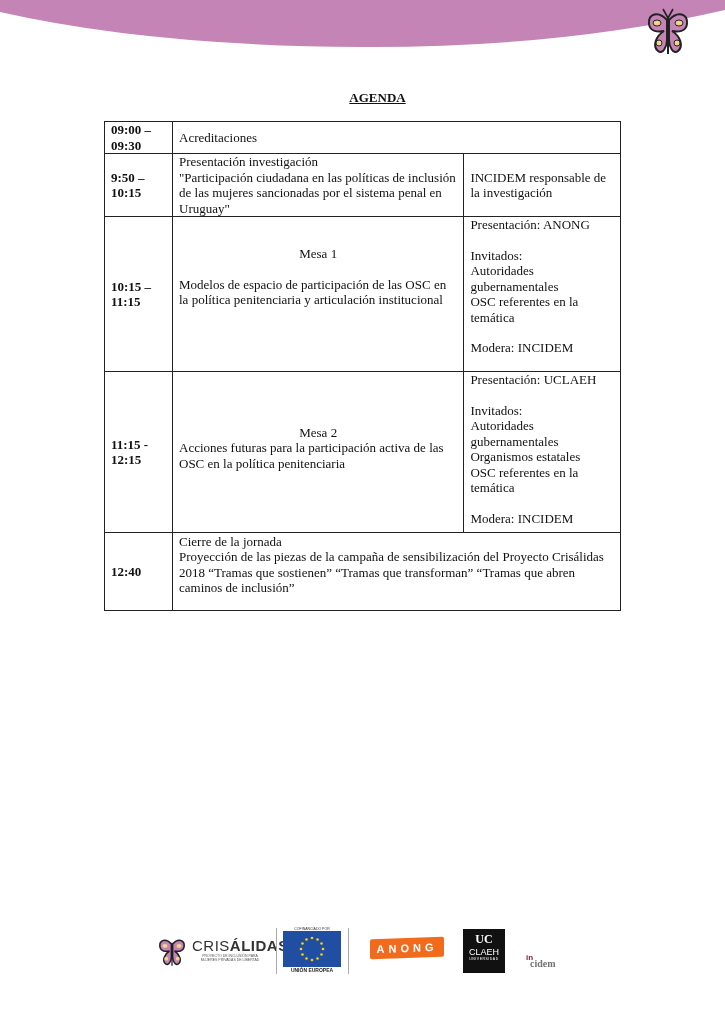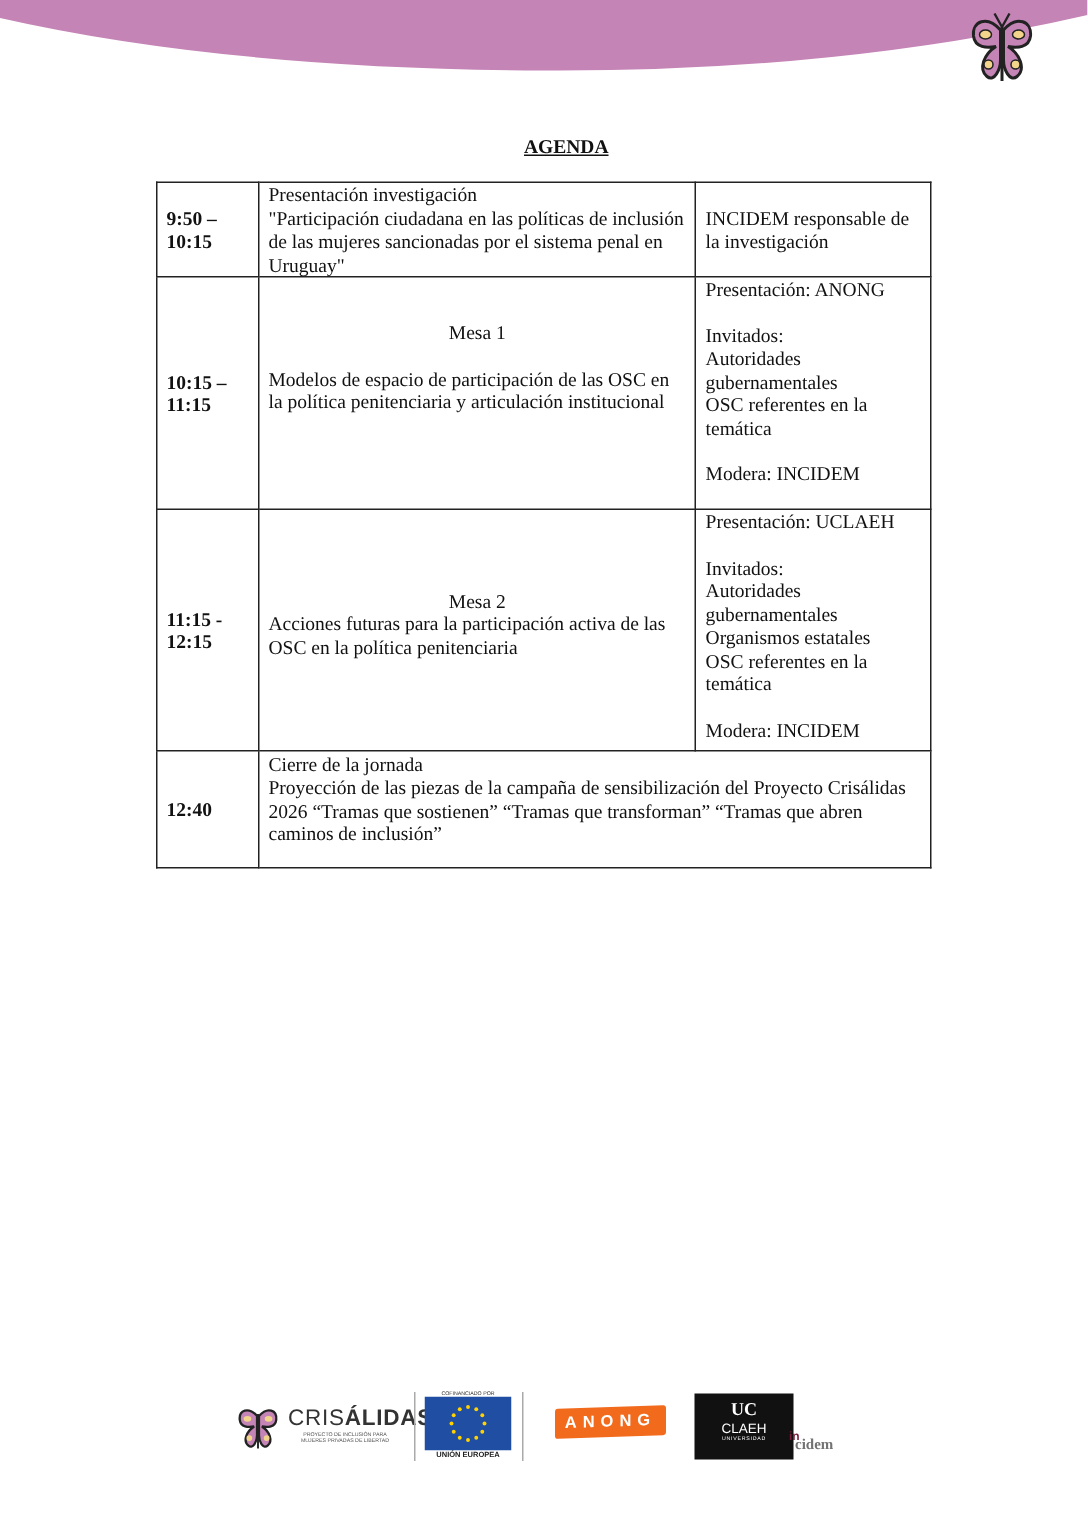--- a/index.html
+++ b/index.html
@@ -44,20 +44,24 @@
   <ellipse cx="11" cy="17" rx="4" ry="3" fill="#f2d58a" stroke="#222" stroke-width="1"></ellipse>
   <ellipse cx="33" cy="17" rx="4" ry="3" fill="#f2d58a" stroke="#222" stroke-width="1"></ellipse>
   <ellipse cx="13" cy="37" rx="3" ry="3" fill="#f2d58a" stroke="#222" stroke-width="1"></ellipse>
   <ellipse cx="31" cy="37" rx="3" ry="3" fill="#f2d58a" stroke="#222" stroke-width="1"></ellipse>
 </svg>
 
 <div class="title">AGENDA</div>
 
 <table class="agenda">
   <tbody>
+  <tr style="height:32px">
+    <td class="c1">09:00 – 09:30</td>
+    <td colspan="2">Acreditaciones</td>
+  </tr>
   <tr style="height:62px">
     <td class="c1">9:50 – 10:15</td>
     <td>
       <div>Presentación investigación</div>
       <div>"Participación ciudadana en las políticas de inclusión de las mujeres sancionadas por el sistema penal en Uruguay"</div>
     </td>
     <td>INCIDEM responsable de la investigación</td>
   </tr>
   <tr style="height:155px">
     <td class="c1">10:15 – 11:15</td>
@@ -91,21 +95,21 @@
       <div>OSC referentes en la temática</div>
       <div class="gap"></div>
       <div>Modera: INCIDEM</div>
       <div style="height:6px"></div>
     </td>
   </tr>
   <tr style="height:78px">
     <td class="c1">12:40</td>
     <td colspan="2" style="padding-bottom:14px">
       <div>Cierre de la jornada</div>
-      <div>Proyección de las piezas de la campaña de sensibilización del Proyecto Crisálidas 2026 “Tramas que sostienen” “Tramas que transforman” “Tramas que abren caminos de inclusión”</div>
+      <div>Proyección de las piezas de la campaña de sensibilización del Proyecto Crisálidas 2018 “Tramas que sostienen” “Tramas que transforman” “Tramas que abren caminos de inclusión”</div>
     </td>
   </tr>
 </tbody>
   </table>
 
 <div class="footer">
 
   <svg class="logo" style="left:5px;top:10px;width:34px;height:32px" viewBox="0 0 44 50">
     <g stroke="#222" stroke-width="2.4" fill="#c584b6">
       <path d="M21,14 C12,4 2,8 3,18 C4,26 12,26 18,25 C10,30 6,40 12,45 C17,49 21,40 21,34 Z"></path>
@@ -141,21 +145,21 @@
           <circle cx="34.5" cy="8.473720558371175" r="1.3"></circle>
           <circle cx="38.52627944162882" cy="12.499999999999995" r="1.3"></circle>
         </g>
     </svg>
     <div class="eu-bottom">UNIÓN EUROPEA</div>
   </div>
   <div class="sep" style="left:198px;top:3px;height:46px"></div>
 
   <div class="logo anong" style="left:220px;top:13px;width:74px;height:20px;line-height:20px;transform:skewY(-2deg);border-radius:2px">ANONG</div>
 
-  <div class="logo claeh" style="left:313px;top:4px;width:66px;height:44px">
+  <div class="logo claeh" style="left:313px;top:4px;width:42px;height:44px">
     <div style="font-size:12px;font-weight:bold;padding-top:3px;font-family:'Liberation Serif',serif">UC</div>
     <div style="font-size:9px;font-weight:normal;line-height:10px">CLAEH</div>
     <div style="font-size:3.5px;letter-spacing:0.5px">UNIVERSIDAD</div>
   </div>
 
   <div class="logo" style="left:376px;top:28px;width:50px">
     <div class="incidem-in">in</div>
     <div class="incidem-main" style="margin-top:-4px;margin-left:4px">cidem</div>
   </div>
 </div>

